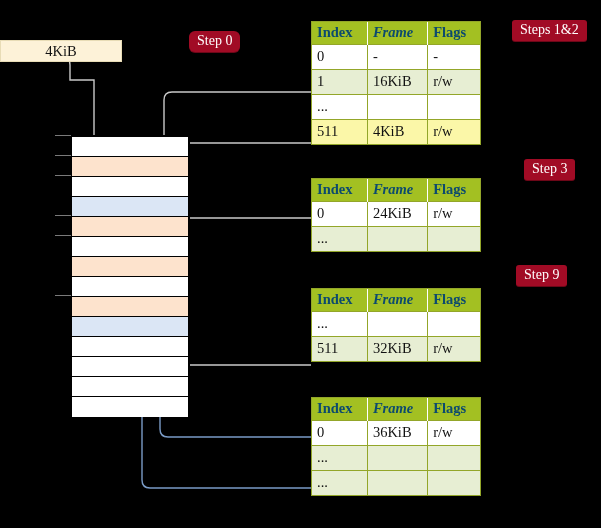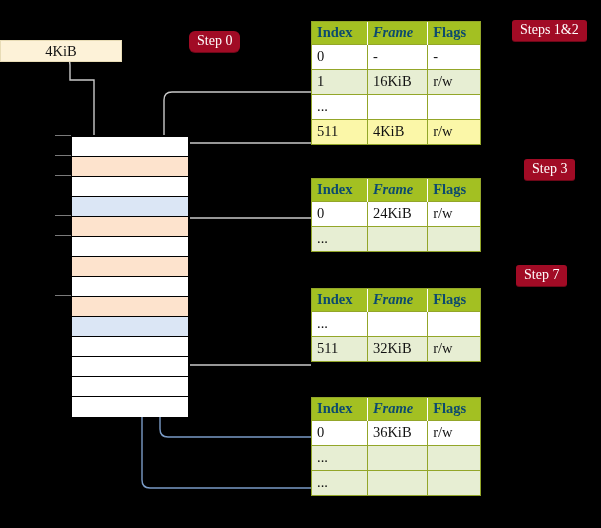--- a/index.html
+++ b/index.html
@@ -85,21 +85,21 @@
     <path d="M311,437 L168,437 Q160,437 160,429 L160,335" fill="none" stroke="#7a9bc6" stroke-width="1.4" marker-end="url(#ahBlueUp)"></path>
 
     <path d="M311,488 L150,488 Q142,488 142,480 L142,215" fill="none" stroke="#7a9bc6" stroke-width="1.4" marker-end="url(#ahBlueUp)"></path>
   </svg>
 
   <div class="kbox" style="left:0px;top:40px;width:120px;">4KiB</div>
 
   <div class="badge" style="left:189px;top:31px;border-radius:6px;">Step 0</div>
   <div class="badge" style="left:512px;top:20px;">Steps 1&amp;2</div>
   <div class="badge" style="left:524px;top:159px;">Step 3</div>
-  <div class="badge" style="left:516px;top:265px;">Step 7</div>
+  <div class="badge" style="left:516px;top:265px;">Step 9</div>
 
   <div class="memcol">
     <div class="memrow"></div>
     <div class="memrow orange"></div>
     <div class="memrow"></div>
     <div class="memrow blue"></div>
     <div class="memrow orange"></div>
     <div class="memrow"></div>
     <div class="memrow orange"></div>
     <div class="memrow"></div>

